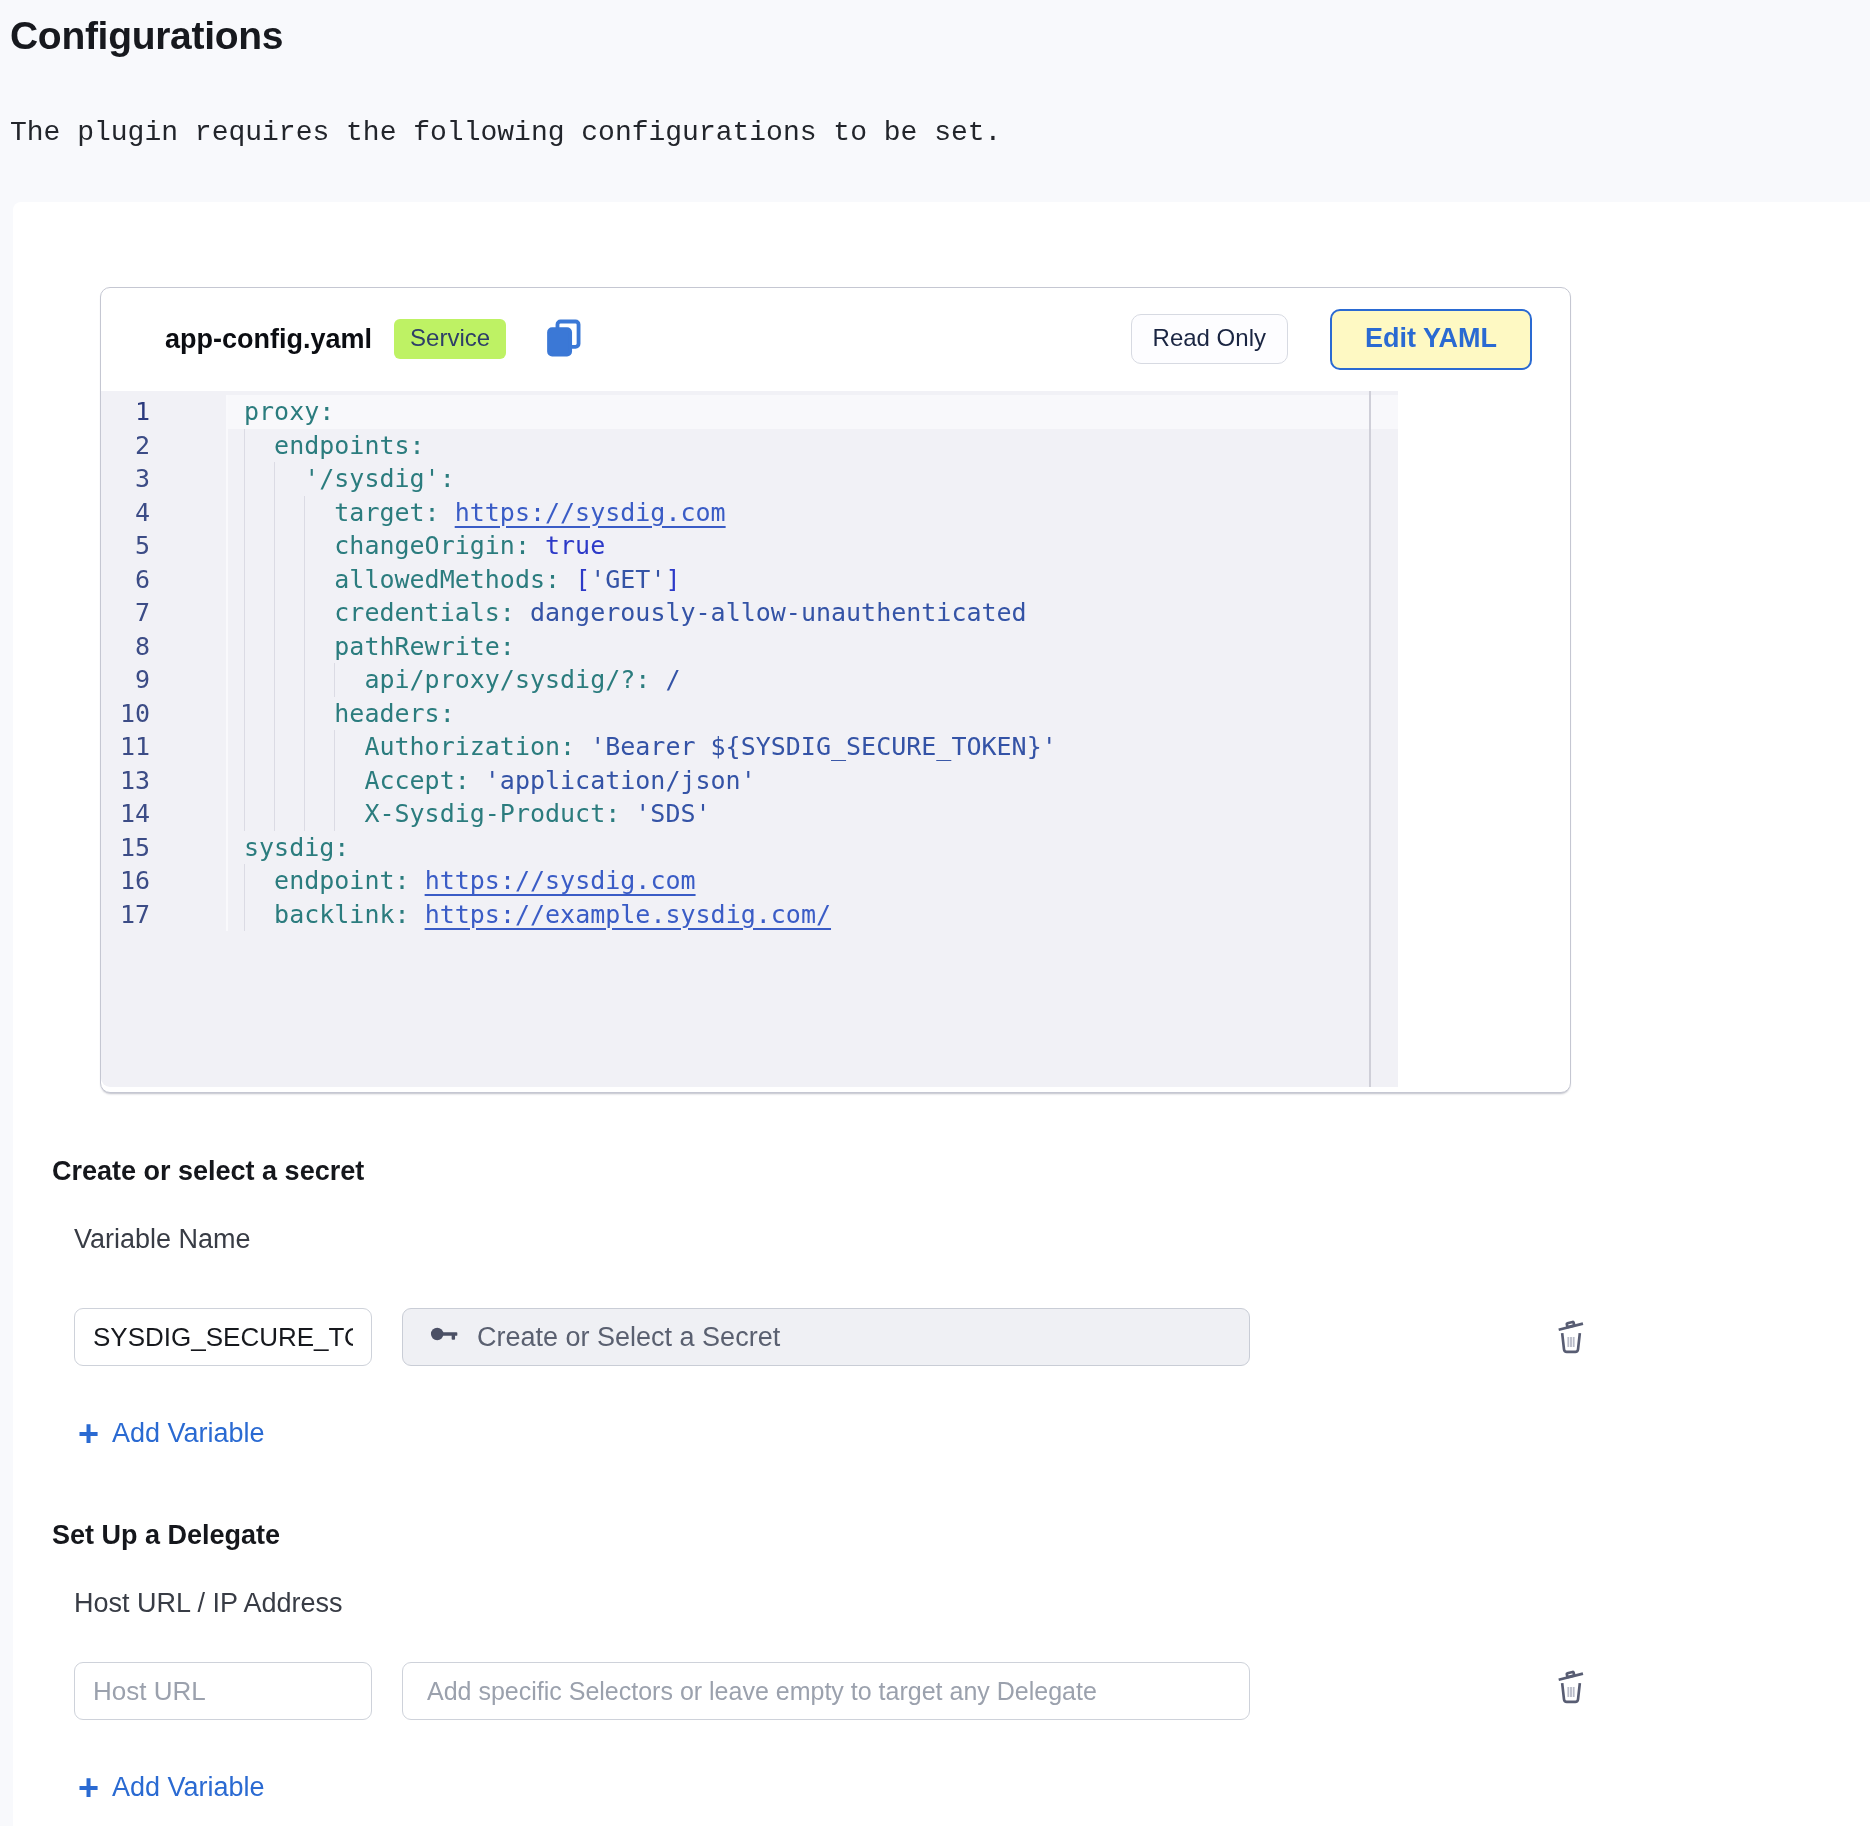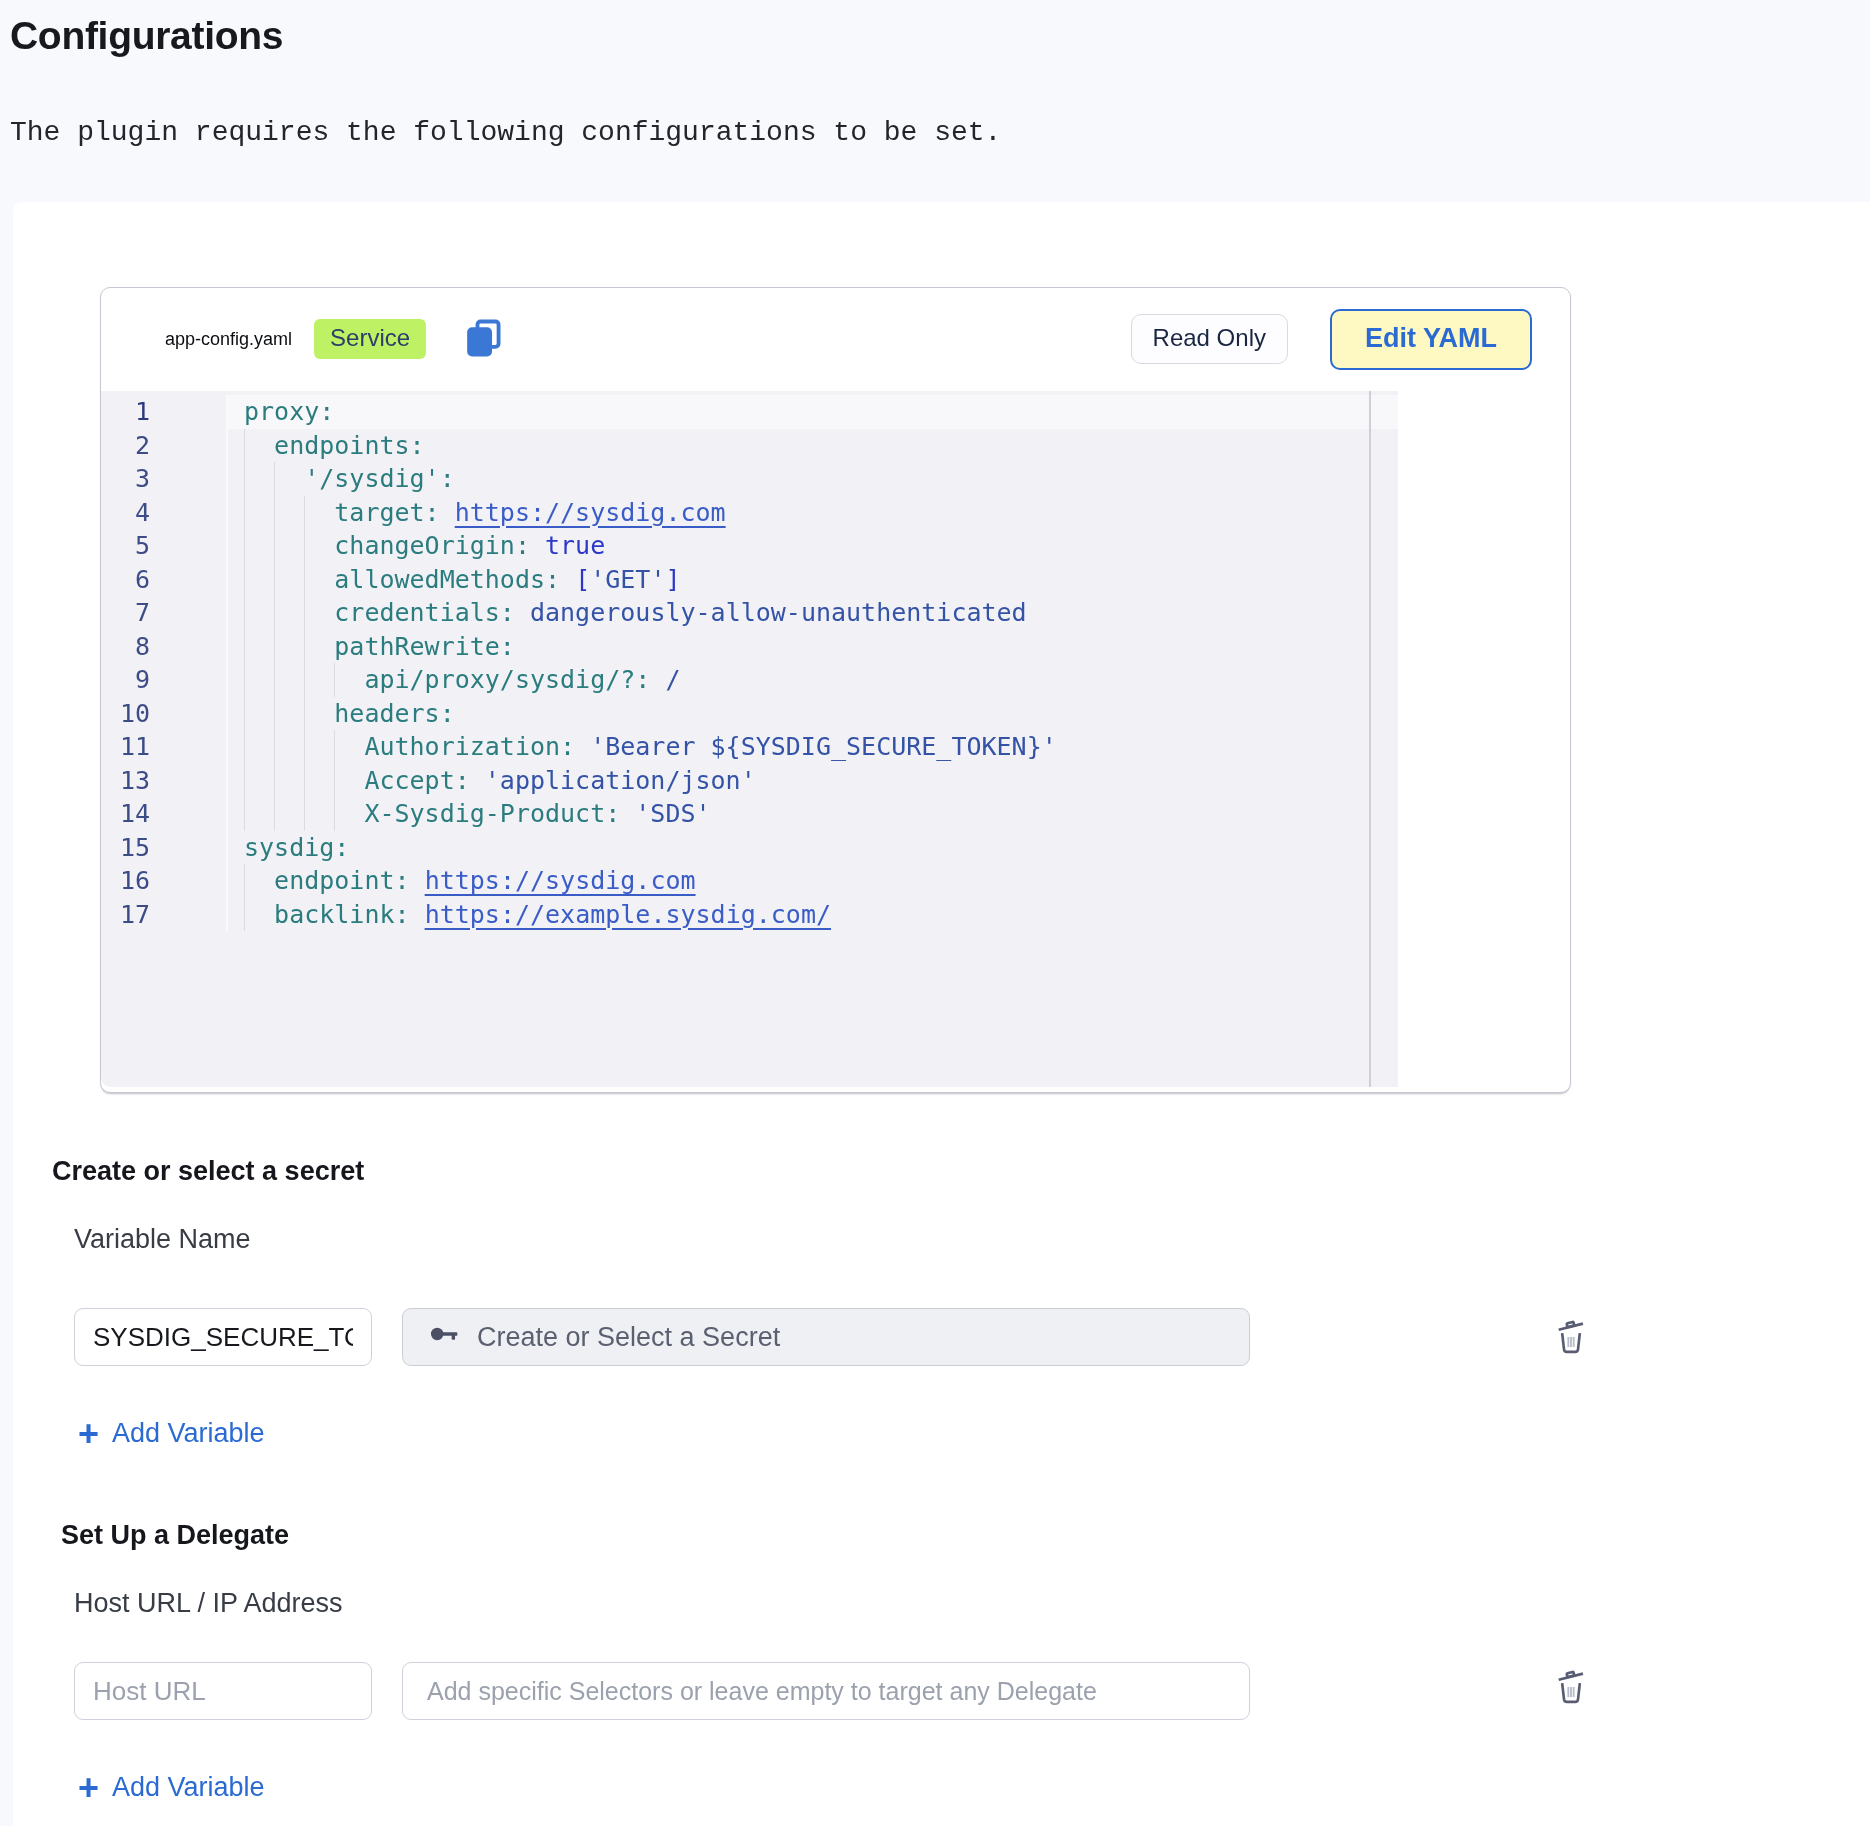--- a/index.html
+++ b/index.html
@@ -22,21 +22,21 @@
   
   .code-card {
     position:absolute; left:100px; top:287px; width:1471px; height:806px;
     background:#ffffff; border:1.5px solid #c5c7d2; border-radius:10px;
     box-shadow:0 2px 2px -1px rgba(110,112,134,.45);
   }
   .card-header {
     position:absolute; left:0; top:0; right:0; height:102px;
     display:flex; align-items:center; padding:0 38px 0 64px;
   }
-  .filename { font-size:18px; font-weight:400; color:#0b0d12; }
+  .filename { font-size:27px; font-weight:700; color:#0b0d12; }
   .svc-badge { margin-left:22px; background:#bef264; color:#2e3e68; font-size:24px; padding:5px 16px 7px; border-radius:6px; }
   .copy-btn { margin-left:34px; background:none; border:none; cursor:pointer; width:48px; height:48px; display:flex; align-items:center; justify-content:center; }
   .hdr-spacer { flex:1; }
   .readonly-badge {
     font-size:24px; color:#1a2542; border:1.5px solid #d7dae2; border-radius:10px;
     padding:9px 21px 11px; background:#fdfdff; margin-right:42px;
   }
   .edit-btn {
     font-size:27px; font-weight:700; color:#2a6ad2; border:2.5px solid #2a6ad2;
     border-radius:10px; padding:12px 33px 14px; background:#fef9c3; cursor:pointer;
@@ -219,21 +219,21 @@
       </g>
     </svg>
   </span>
 </button>
 
 <button class="add-var" style="left:78px; top:1418px;">
   <span class="plus-glyph">+</span>
   <span>Add Variable</span>
 </button>
 
-<h2 class="sec-heading" style="left:52px; top:1518px;margin-left:9px;">Set Up a Delegate</h2>
+<h2 class="sec-heading" style="left:52px; top:1518px;">Set Up a Delegate</h2>
 <div class="field-label" style="left:74px; top:1586px;">Host URL / IP Address</div>
 
 <input class="text-input w-name" style="left: 74px; top: 1662px;" type="text" placeholder="Host URL">
 
 <input class="text-input w-wide" style="left: 402px; top: 1662px;" type="text" placeholder="Add specific Selectors or leave empty to target any Delegate">
 
 <button class="trash-btn" style="left:1548px; top:1664px;">
   <span>
     <svg width="40" height="40" viewBox="0 0 24 24" fill="none" stroke="#585d73" stroke-width="1.6">
       <g transform="rotate(-14 5.5 8)">

